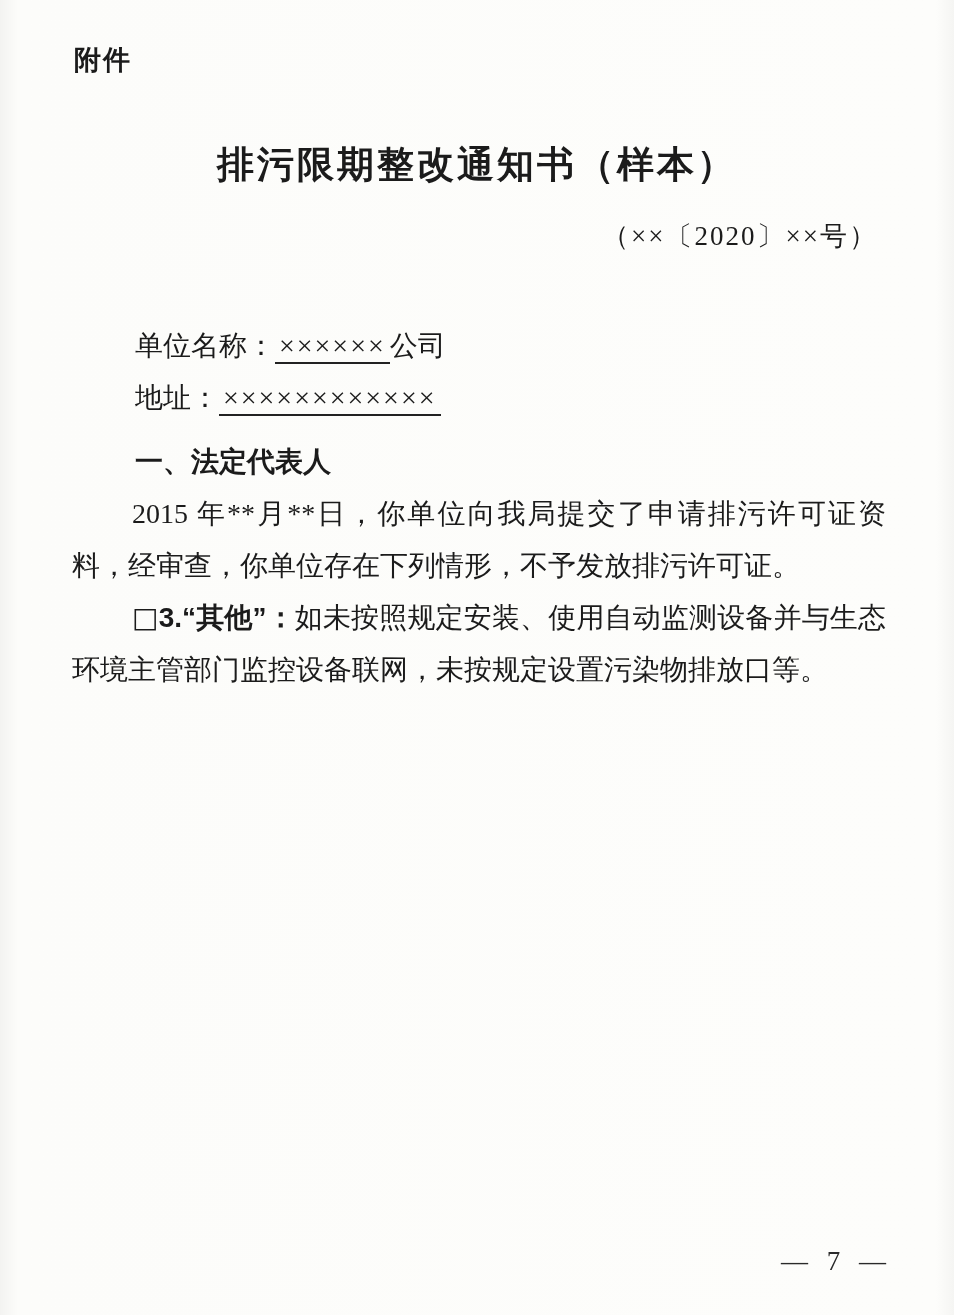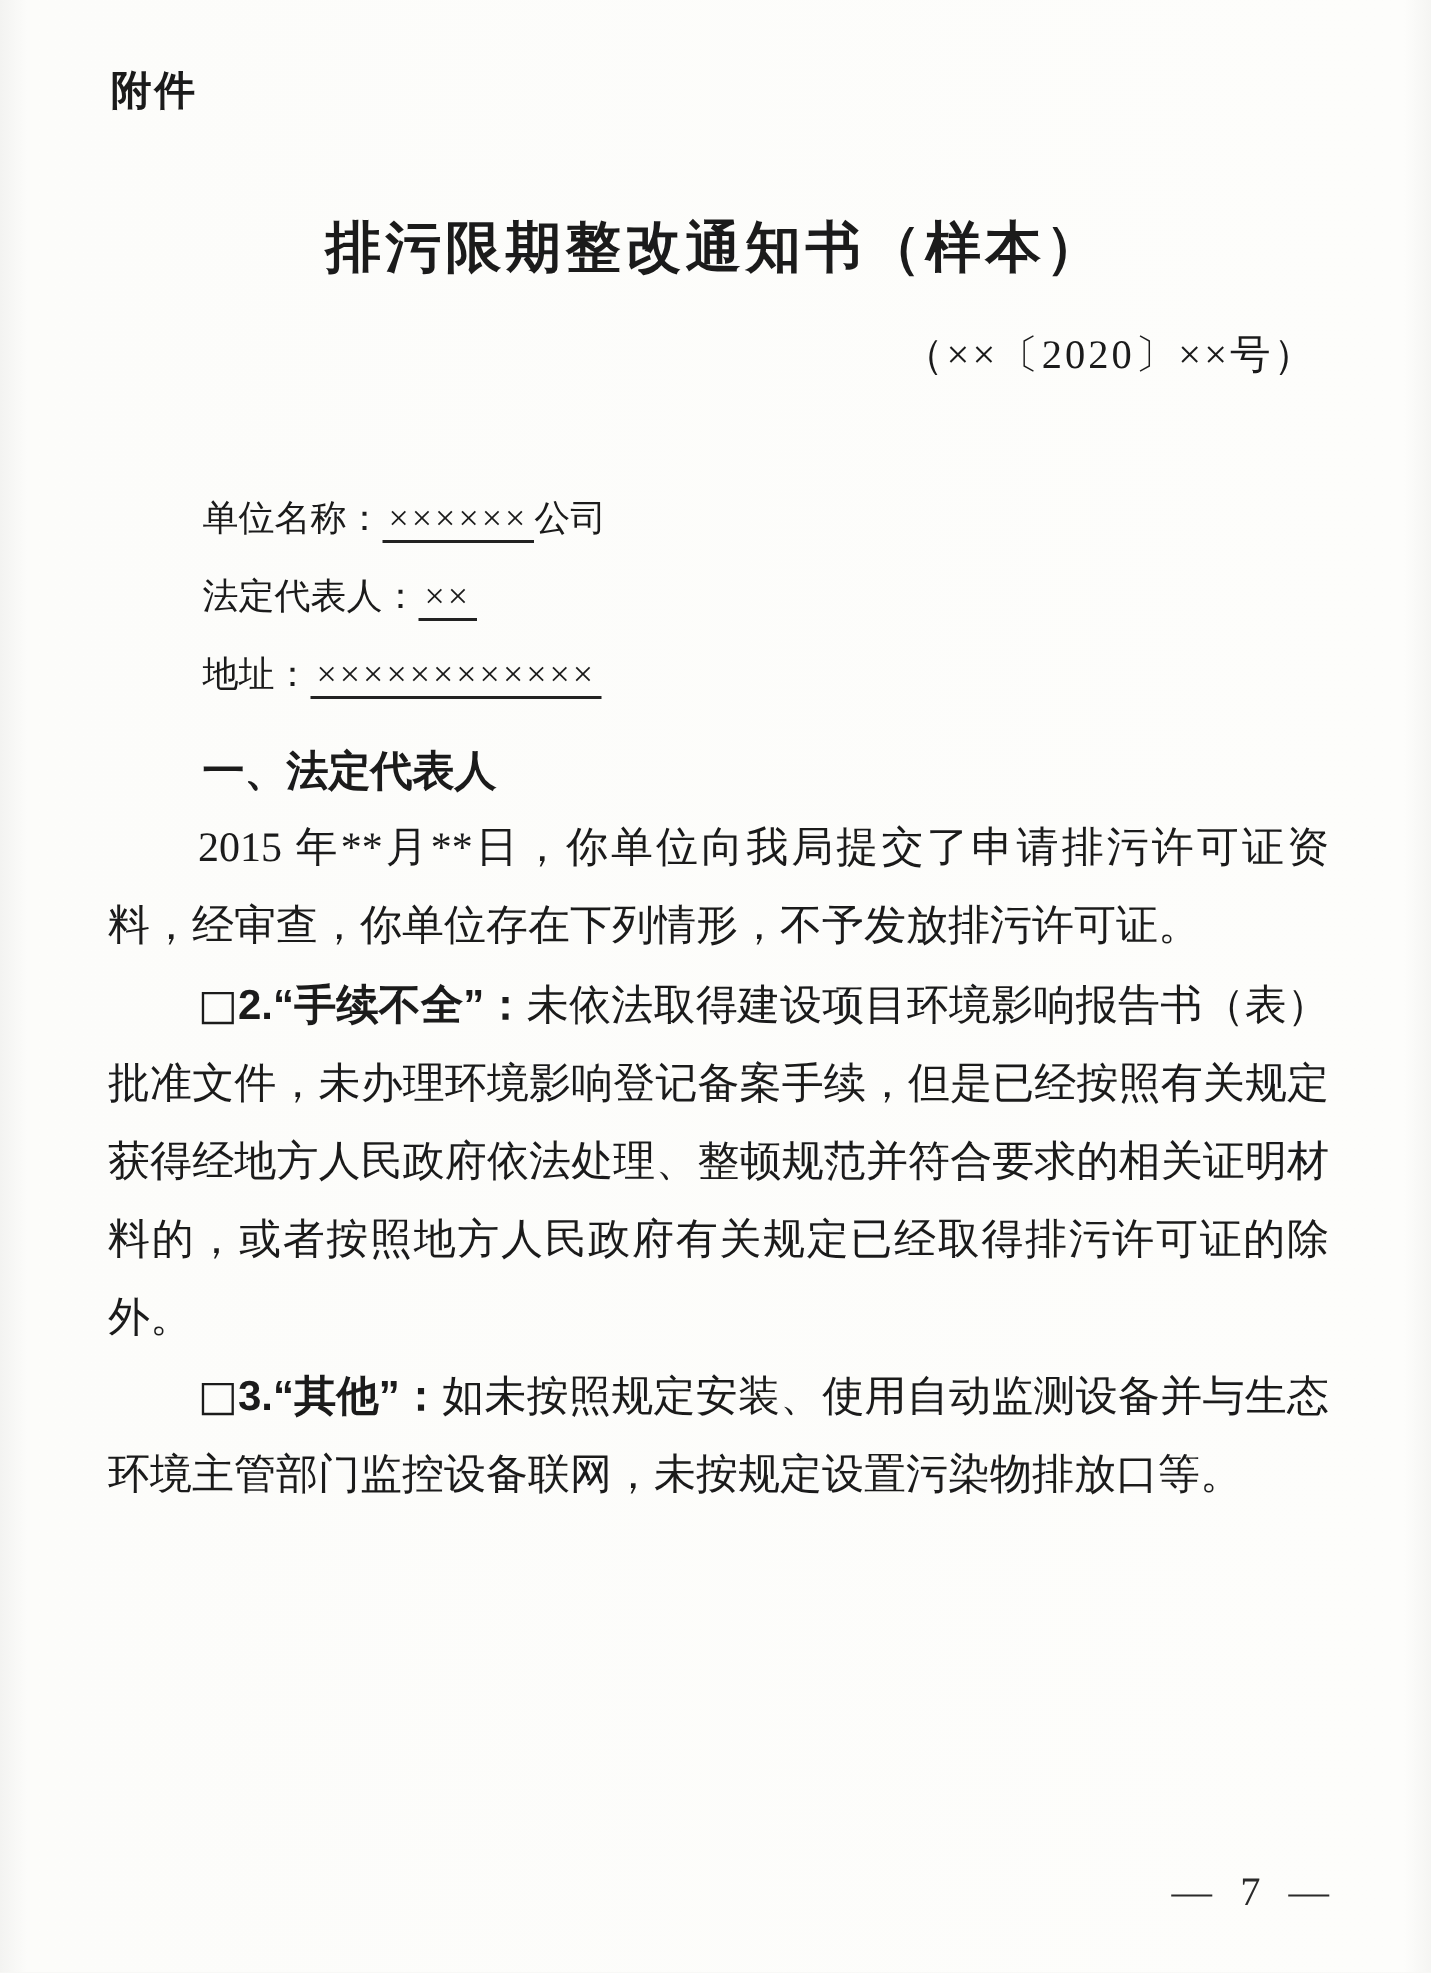--- a/index.html
+++ b/index.html
@@ -37,21 +37,21 @@
     text-align: right;
     padding-right: 76px;
     font-size: 27px;
     letter-spacing: 2px;
     font-family: Liberation Serif, serif;
   }
   .form {
     margin: 66px 70px 0 135px;
   }
   .field {
-    font-size: 24px;
+    font-size: 28px;
     height: 52px;
     line-height: 52px;
     white-space: nowrap;
   }
   .field .value {
     border-bottom: 2px solid #222;
     padding: 0 4px 1px 4px;
     letter-spacing: 2px;
   }
   .section-heading {
@@ -95,33 +95,29 @@
 
   <div class="title">排污限期整改通知书（样本）</div>
 
   <div class="docnum">（××〔2020〕××号）</div>
 
   <div class="form">
     <div class="field">
       <span>单位名称：</span><span class="value">××××××</span><span>公司</span>
     </div>
     <div class="field">
-      <span>法定代表人：</span><span class="value">××</span>
-    </div>
-    <div class="field">
       <span>地址：</span><span class="value">××××××××××××</span>
     </div>
   </div>
 
   <div class="section-heading">一、法定代表人</div>
 
   <div class="bodytext">
     <p>2015 年**月**日，你单位向我局提交了申请排污许可证资料，经审查，你单位存在下列情形，不予发放排污许可证。</p>
 
 
-    <p><span class="item-prefix"><span class="checkbox-glyph">□</span><span>2.</span><span>“手续不全”：</span></span><span>未依法取得建设项目环境影响报告书（表）批准文件，未办理环境影响登记备案手续，但是已经按照有关规定获得经地方人民政府依法处理、整顿规范并符合要求的相关证明材料的，或者按照地方人民政府有关规定已经取得排污许可证的除外。</span></p>
 
     <p><span class="item-prefix"><span class="checkbox-glyph">□</span><span>3.</span><span>“其他”：</span></span><span>如未按照规定安装、使用自动监测设备并与生态环境主管部门监控设备联网，未按规定设置污染物排放口等。</span></p>
   </div>
 
   <div class="pagenum">— 7 —</div>
 
 </div>
 
 </body></html>

